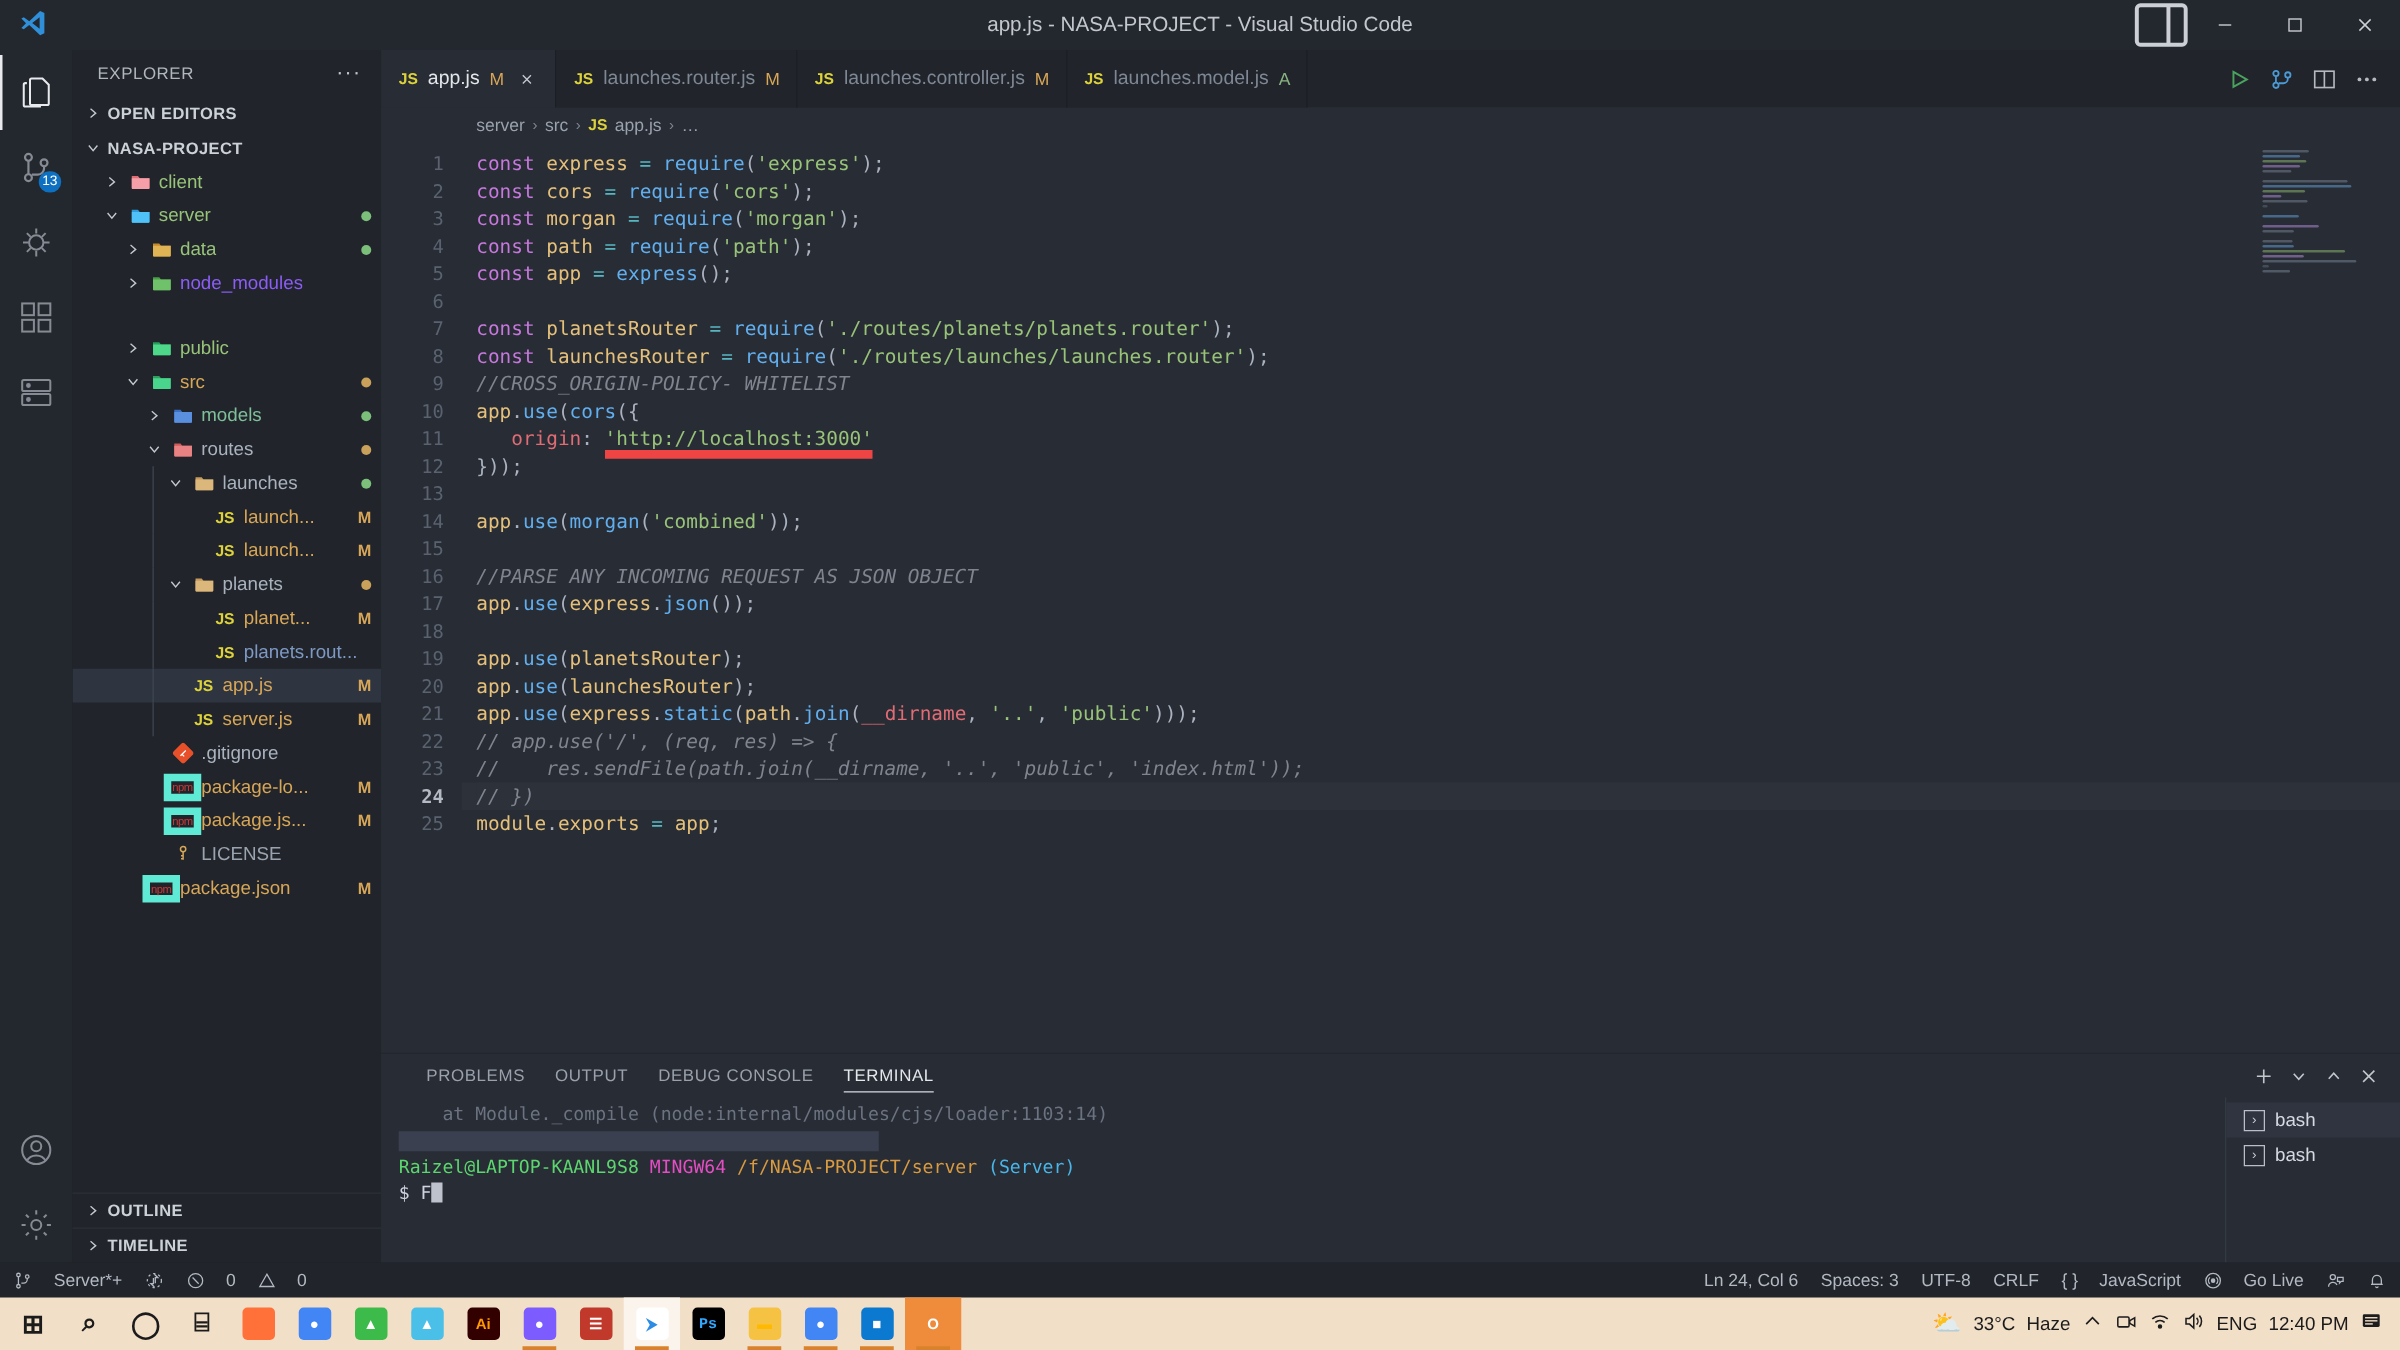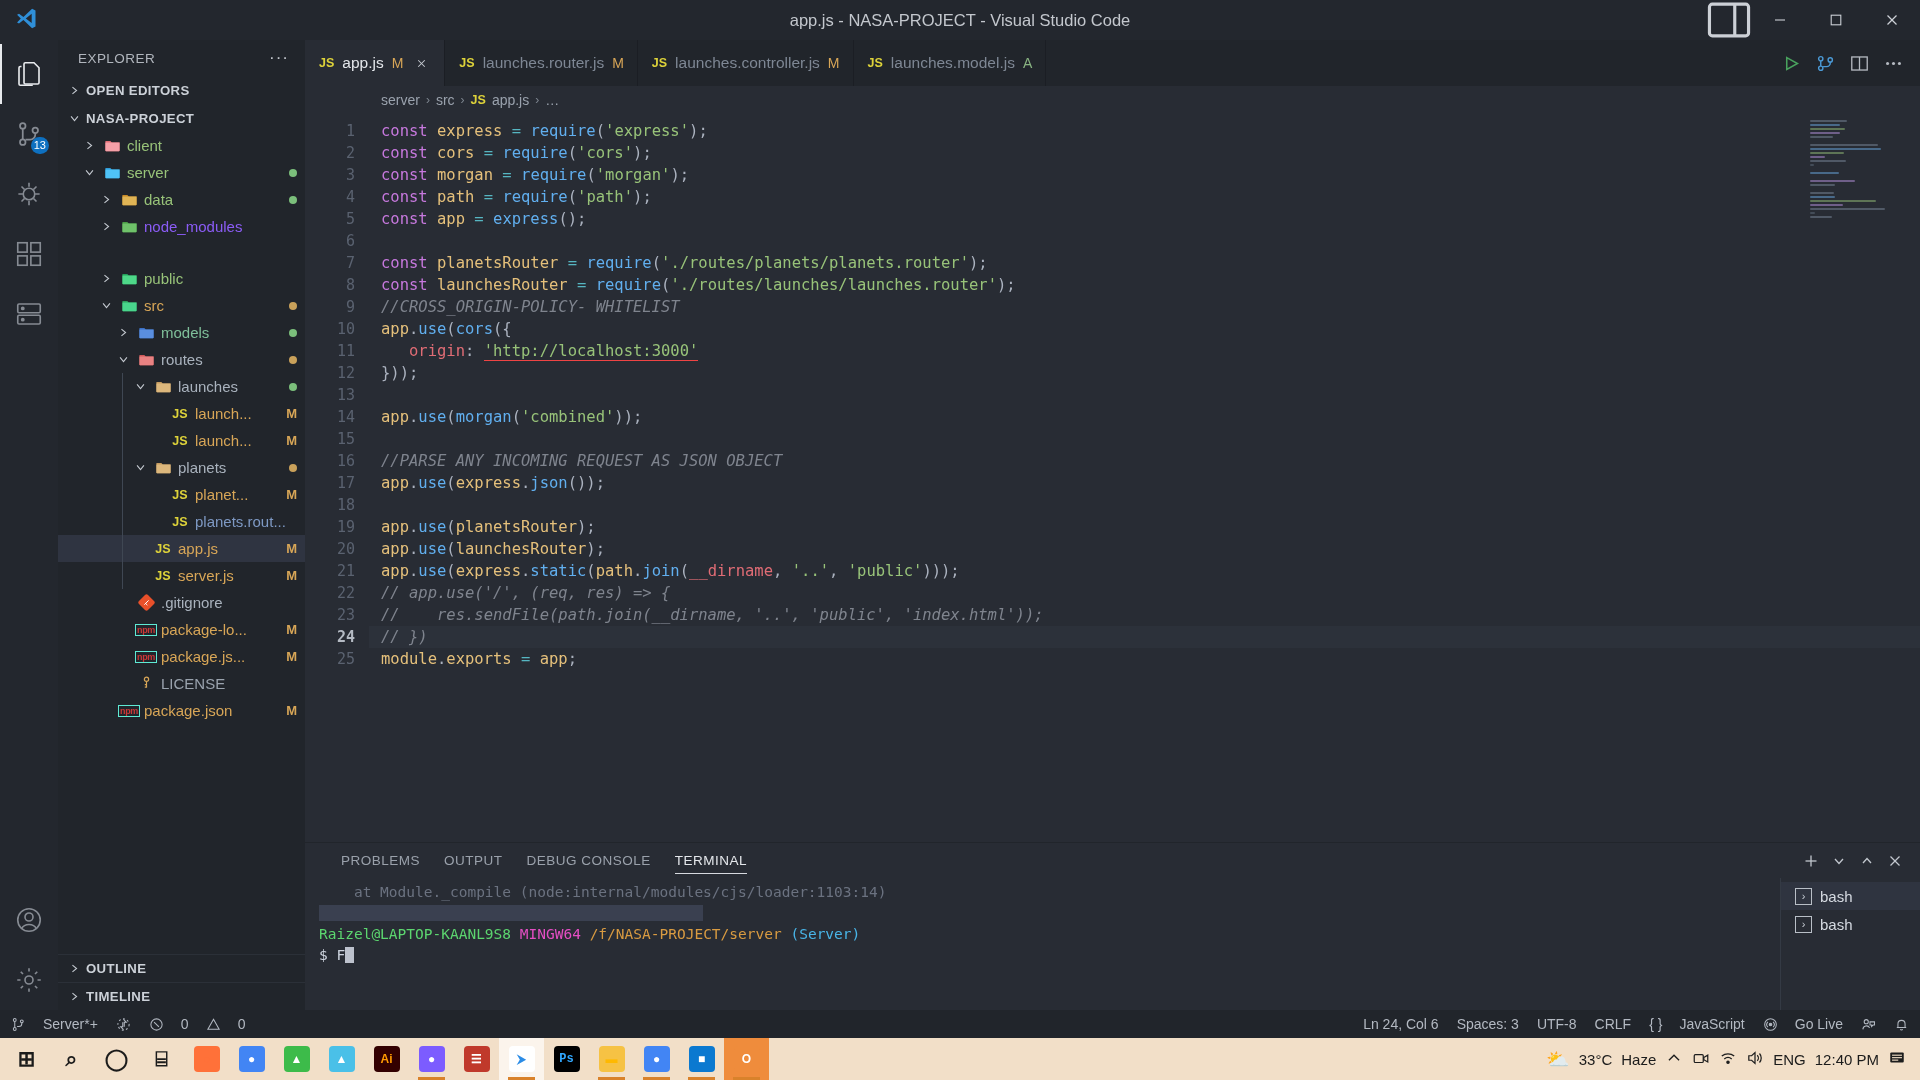--- a/index.html
+++ b/index.html
@@ -80,21 +80,21 @@
   .chev.down svg { transform: rotate(90deg); }
   .row {
     height: 27px; display: flex; align-items: center; gap: 5px;
     font-size: 15px; color: #a6adb7; cursor: pointer; position: relative;
     padding-right: 8px; white-space: nowrap;
   }
   .row.selected { background: #2f3441; }
   .ficon { width: 20px; flex: 0 0 20px; display:flex; align-items:center; justify-content:center; font-size: 12px; }
   .ficon svg { width: 17px; height: 17px; }
   .jsbadge { color: #ddd23a; font-weight: bold; font-size: 12.5px; font-family: "Liberation Sans", sans-serif; }
-  .npmbadge { color: #cb3837; font-weight: bold; font-size: 9px; letter-spacing:-.4px; border:1px solid #5eead4; padding:0 1px; }
+  .npmbadge { color: #cb3837; font-weight: normal; font-size: 9px; letter-spacing:-.4px; border:6px solid #5eead4; padding:0 1px; }
   .rlabel { overflow: hidden; text-overflow: ellipsis; }
   .mstat { margin-left: auto; font-size: 13px; font-weight: bold; padding-left: 6px; }
   .dot { margin-left: auto; width: 8px; height: 8px; border-radius: 50%; display:inline-block; }
   .guide { position: absolute; top: 0; bottom: 0; width: 1px; background: #3f4753; }
   .sb-bottom-sec {
     height: 28px; display: flex; align-items: center; gap: 4px; padding-left: 8px;
     color: #ccd1d8; font-size: 13.2px; font-weight: bold; letter-spacing: .35px;
     border-top: 1px solid #2b3038;
   }
 
@@ -142,21 +142,21 @@
   .code .line.cur { background: #2c313a; box-shadow: -12px 0 0 #2c313a, 1400px 0 0 #2c313a; }
   .kw   { color: #c678dd; }
   .vr   { color: #e5c07b; }
   .fn   { color: #61afef; }
   .str  { color: #98c379; }
   .op   { color: #56b6c2; }
   .pn   { color: #abb2bf; }
   .cm   { color: #7f848e; font-style: italic; }
   .prop { color: #e06c75; }
   .vbl  { color: #e06c75; }
-  .link { color: #98c379; border-bottom: 1px solid #ef4444; }
+  .link { color: #98c379; border-bottom: 7px solid #ef4444; }
 
   .minimap {
     position: absolute; right: 14px; top: 6px; width: 96px; height: 92px;
     opacity: .62;
   }
   .mm-line { height: 2px; margin-bottom: 2px; border-radius: 1px; }
   .scroll-v { position: absolute; right: 0; top: 0; width: 14px; bottom: 0; }
 
   
   .panel { flex: 0 0 168px; background: #282c34; display: flex; flex-direction: column; border-top: 1px solid #21252b; }

